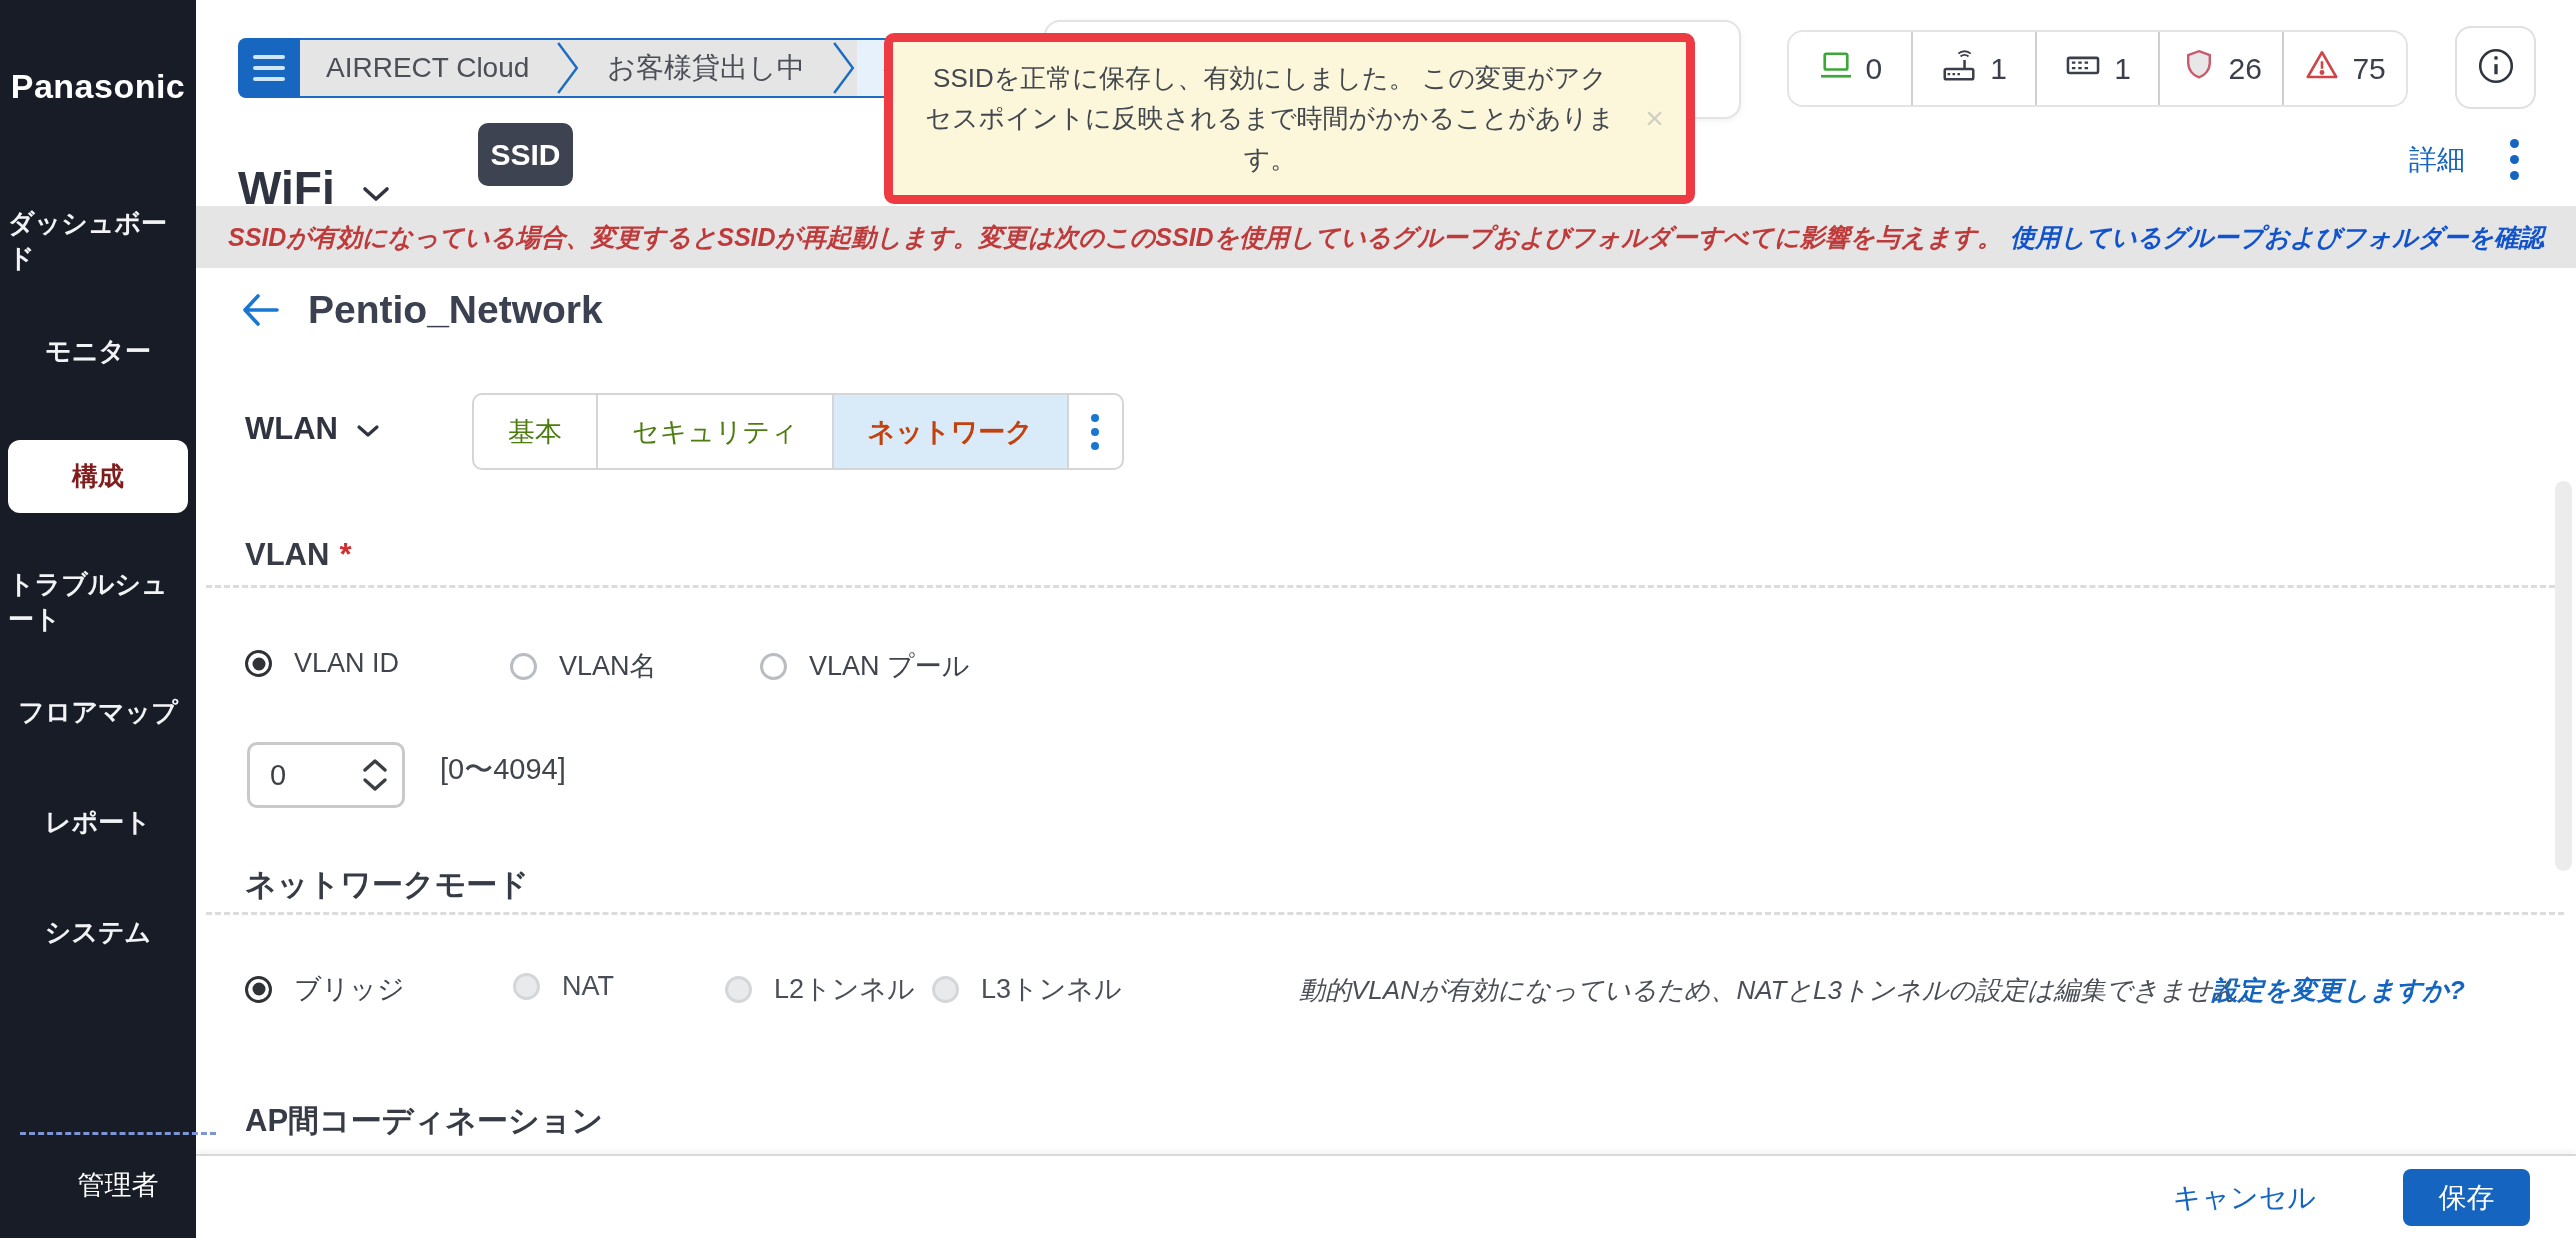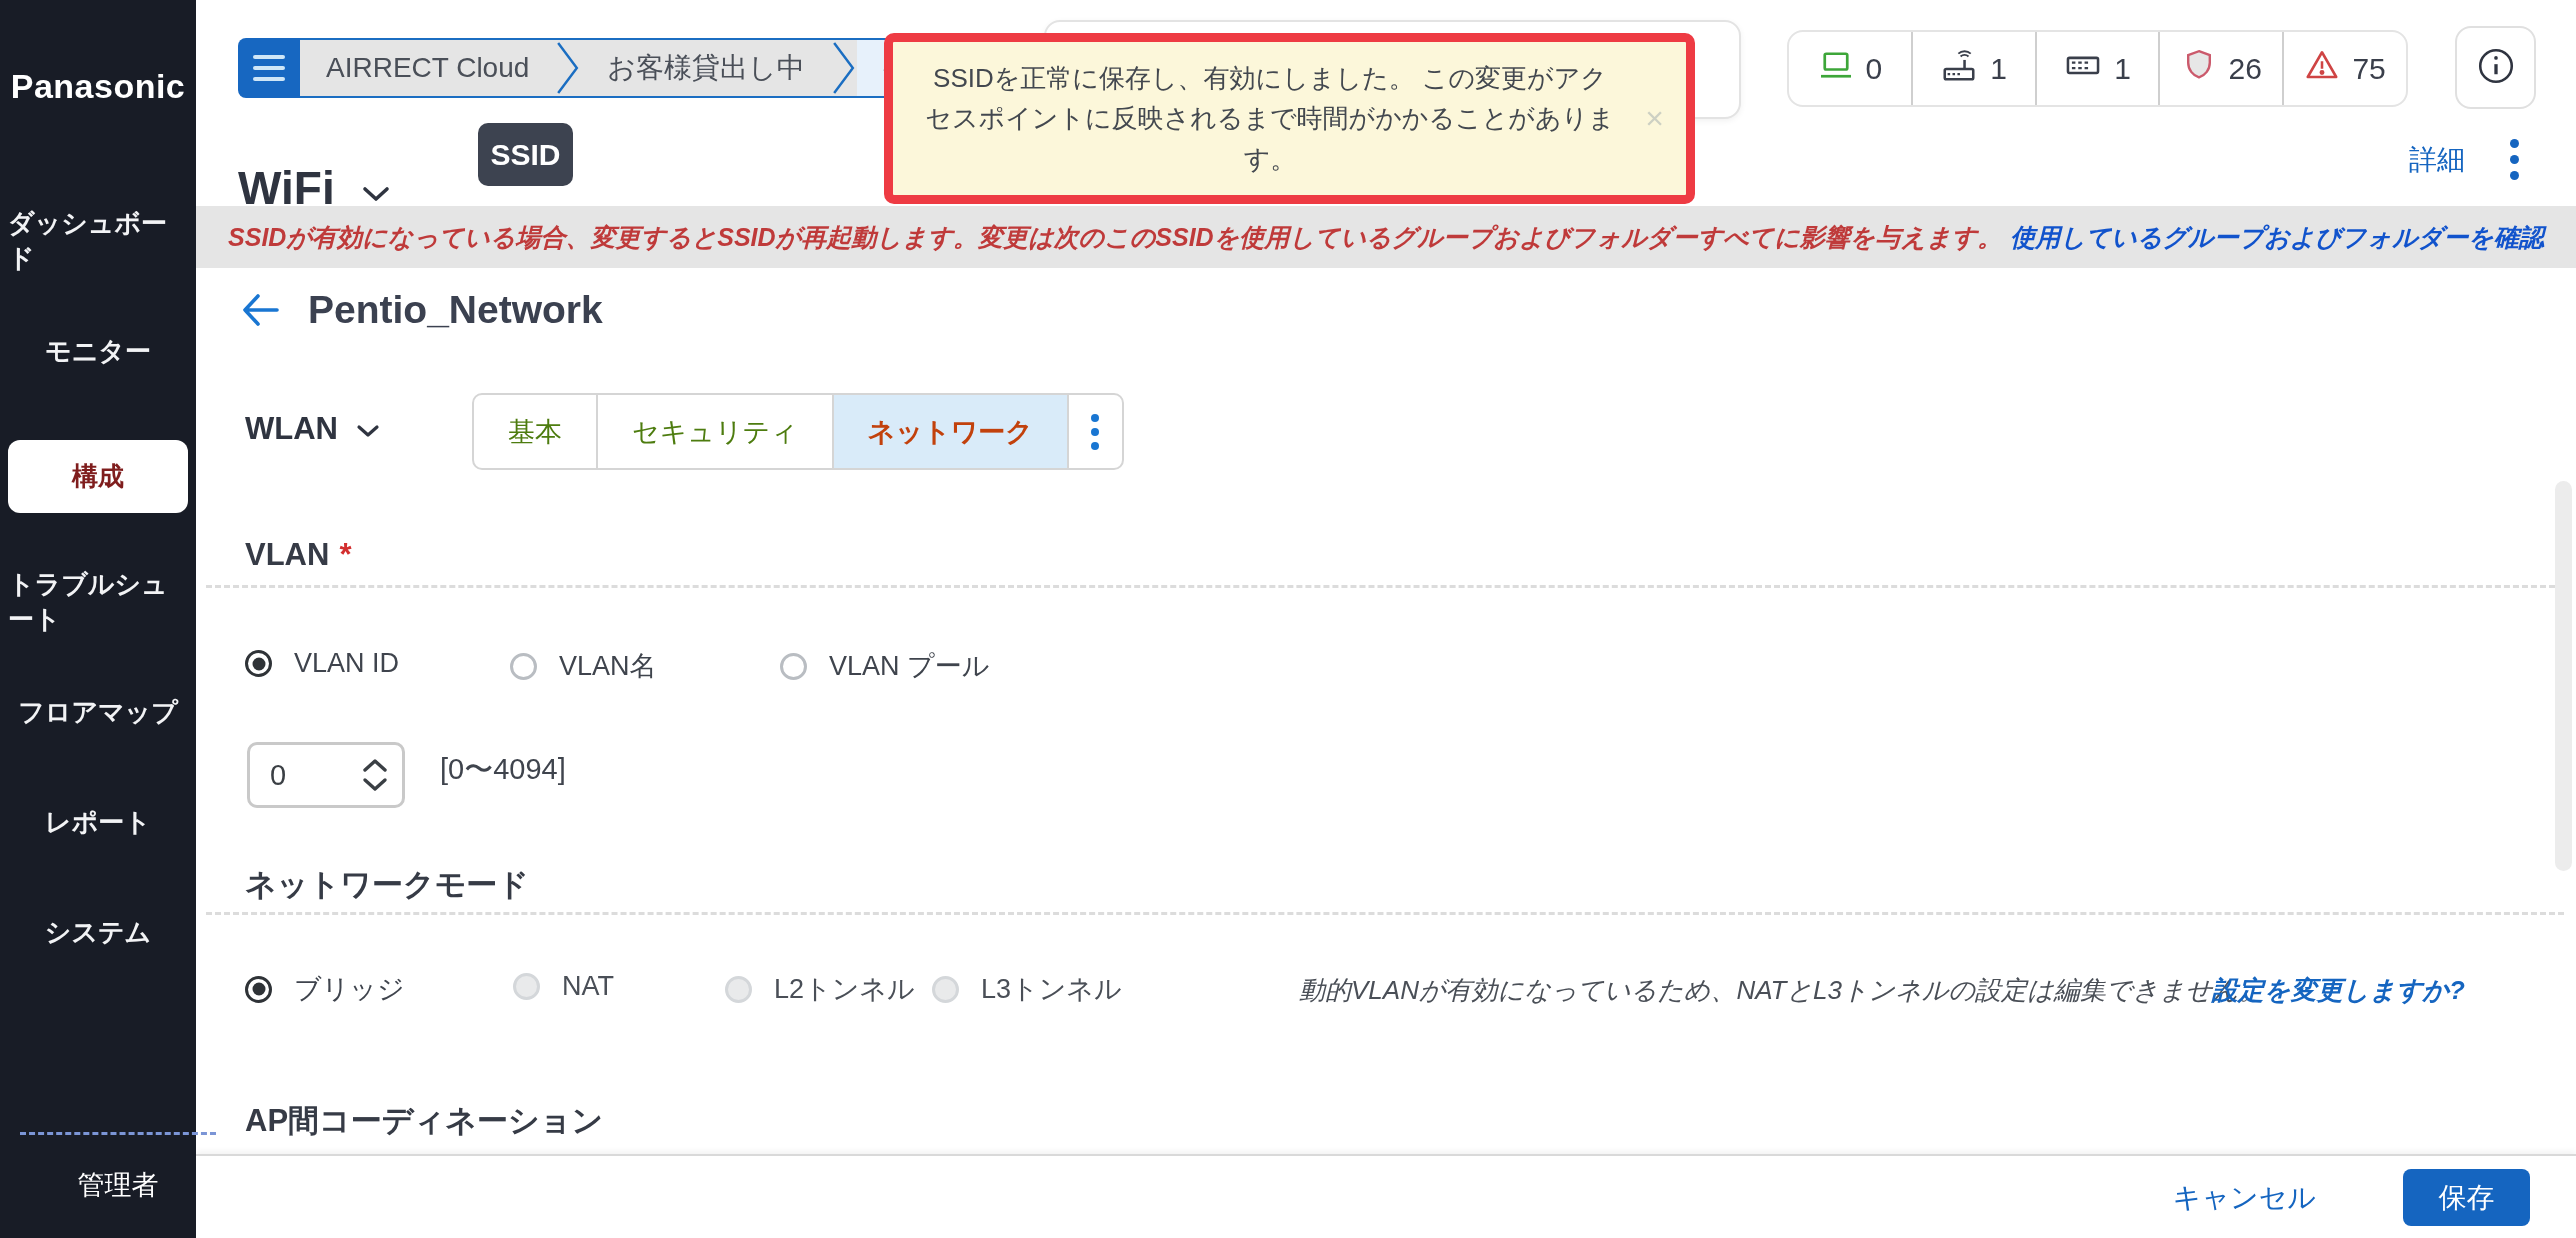--- a/index.html
+++ b/index.html
@@ -280,21 +280,21 @@
     <div class="dashed" style="top:585px;"></div>
 
     <div class="radio-group" style="left:49px; top:648px;">
       <span class="radio selected"></span>
       <span class="radio-label">VLAN ID</span>
     </div>
     <div class="radio-group" style="left:314px; top:648px;">
       <span class="radio"></span>
       <span class="radio-label">VLAN名</span>
     </div>
-    <div class="radio-group" style="left:584px; top:648px;justify-content:flex-end;">
+    <div class="radio-group" style="left:564px; top:648px;justify-content:flex-end;">
       <span class="radio"></span>
       <span class="radio-label">VLAN プール</span>
     </div>
 
     <div class="num-input">
       <span class="num-value">0</span>
       <span class="spinner">
         <svg width="26" height="15" viewBox="0 0 26 15">
             <polyline points="3,12 13,3 23,12" fill="none" stroke="#3a3f44" stroke-width="3.4" stroke-linecap="round" stroke-linejoin="round"></polyline>
           </svg>

